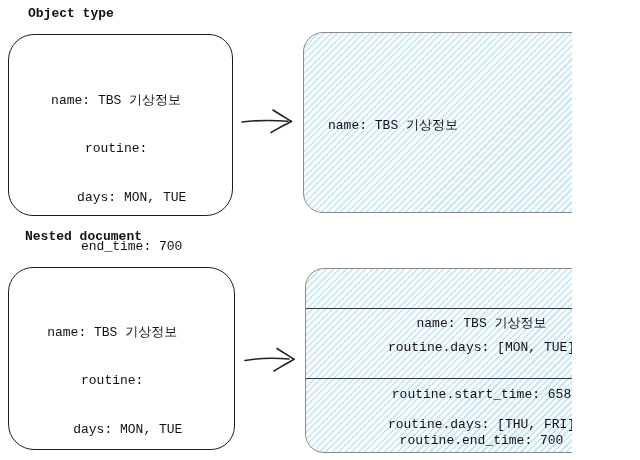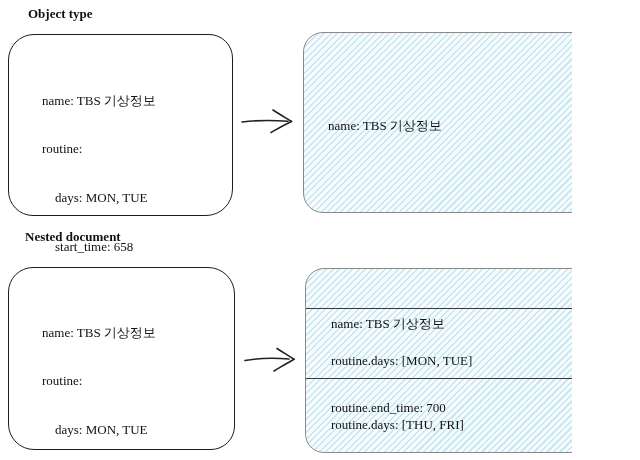--- a/index.html
+++ b/index.html
@@ -5,23 +5,24 @@
   html, body {
     margin: 0;
     padding: 0;
     background: #ffffff;
   }
   .canvas {
     position: relative;
     width: 572px;
     height: 460px;
     background: #ffffff;
-    font-family: Liberation Serif, serif;
+    font-family: Liberation Mono, monospace;
     color: #111111;
     overflow: hidden;
+    text-align: center;
   }
   .section-title {
     position: absolute;
     font-size: 13px;
     font-weight: 600;
     color: #111111;
     white-space: pre;
   }
   .src-box {
     position: absolute;
@@ -81,21 +82,20 @@
 
 <div class="canvas">
 
   <div class="section-title" style="left:28px; top:6px;">Object type</div>
 
   <div class="src-box" style="left:8px; top:34px; width:225px; height:182px;">
     <div class="code" style="left:33px; top:25px;">
       <div>name: TBS 기상정보</div>
       <div>routine:</div>
       <div>    days: MON, TUE</div>
-      <div>    start_time: 658</div>
       <div>    end_time: 700</div>
       <div>    days: THU, FRI</div>
       <div>    start_time: 958</div>
       <div>    end_time: 1000</div>
     </div>
   </div>
 
   <svg class="arrow-svg" style="left:240px; top:101px;" width="60" height="42" viewBox="0 0 60 42">
     <path d="M2 21 C 16 19.2, 33 19.2, 48 20.2"></path>
     <path d="M33 9 C 39 13, 46 17, 51.5 20.4"></path>
@@ -128,22 +128,23 @@
   <svg class="arrow-svg" style="left:242px; top:339px;" width="60" height="42" viewBox="0 0 60 42">
     <path d="M3 21.5 C 17 19, 34 18.8, 47 20"></path>
     <path d="M35 9.5 C 41 13.5, 47.5 17, 52 20.2"></path>
     <path d="M52 20.2 C 45 24, 38 28.5, 32 32"></path>
   </svg>
 
   <div class="res-box" style="left:305px; top:268px; width:328px; height:185px; border-radius:19px;">
     <div class="res-sec" style="height:39px; padding-top:16px;">
       <div>name: TBS 기상정보</div>
     </div>
-    <div class="res-sec" style="height:70px; padding-top:13px;">
+    <div class="res-sec" style="height:70px; ">
       <div>routine.days: [MON, TUE]</div>
+      <div>routine.start_time: 658</div>
       <div>routine.end_time: 700</div>
     </div>
     <div class="res-sec" style="height:76px; padding-top:7px;">
       <div>routine.days: [THU, FRI]</div>
       
       
     </div>
   </div>
 
 </div>

